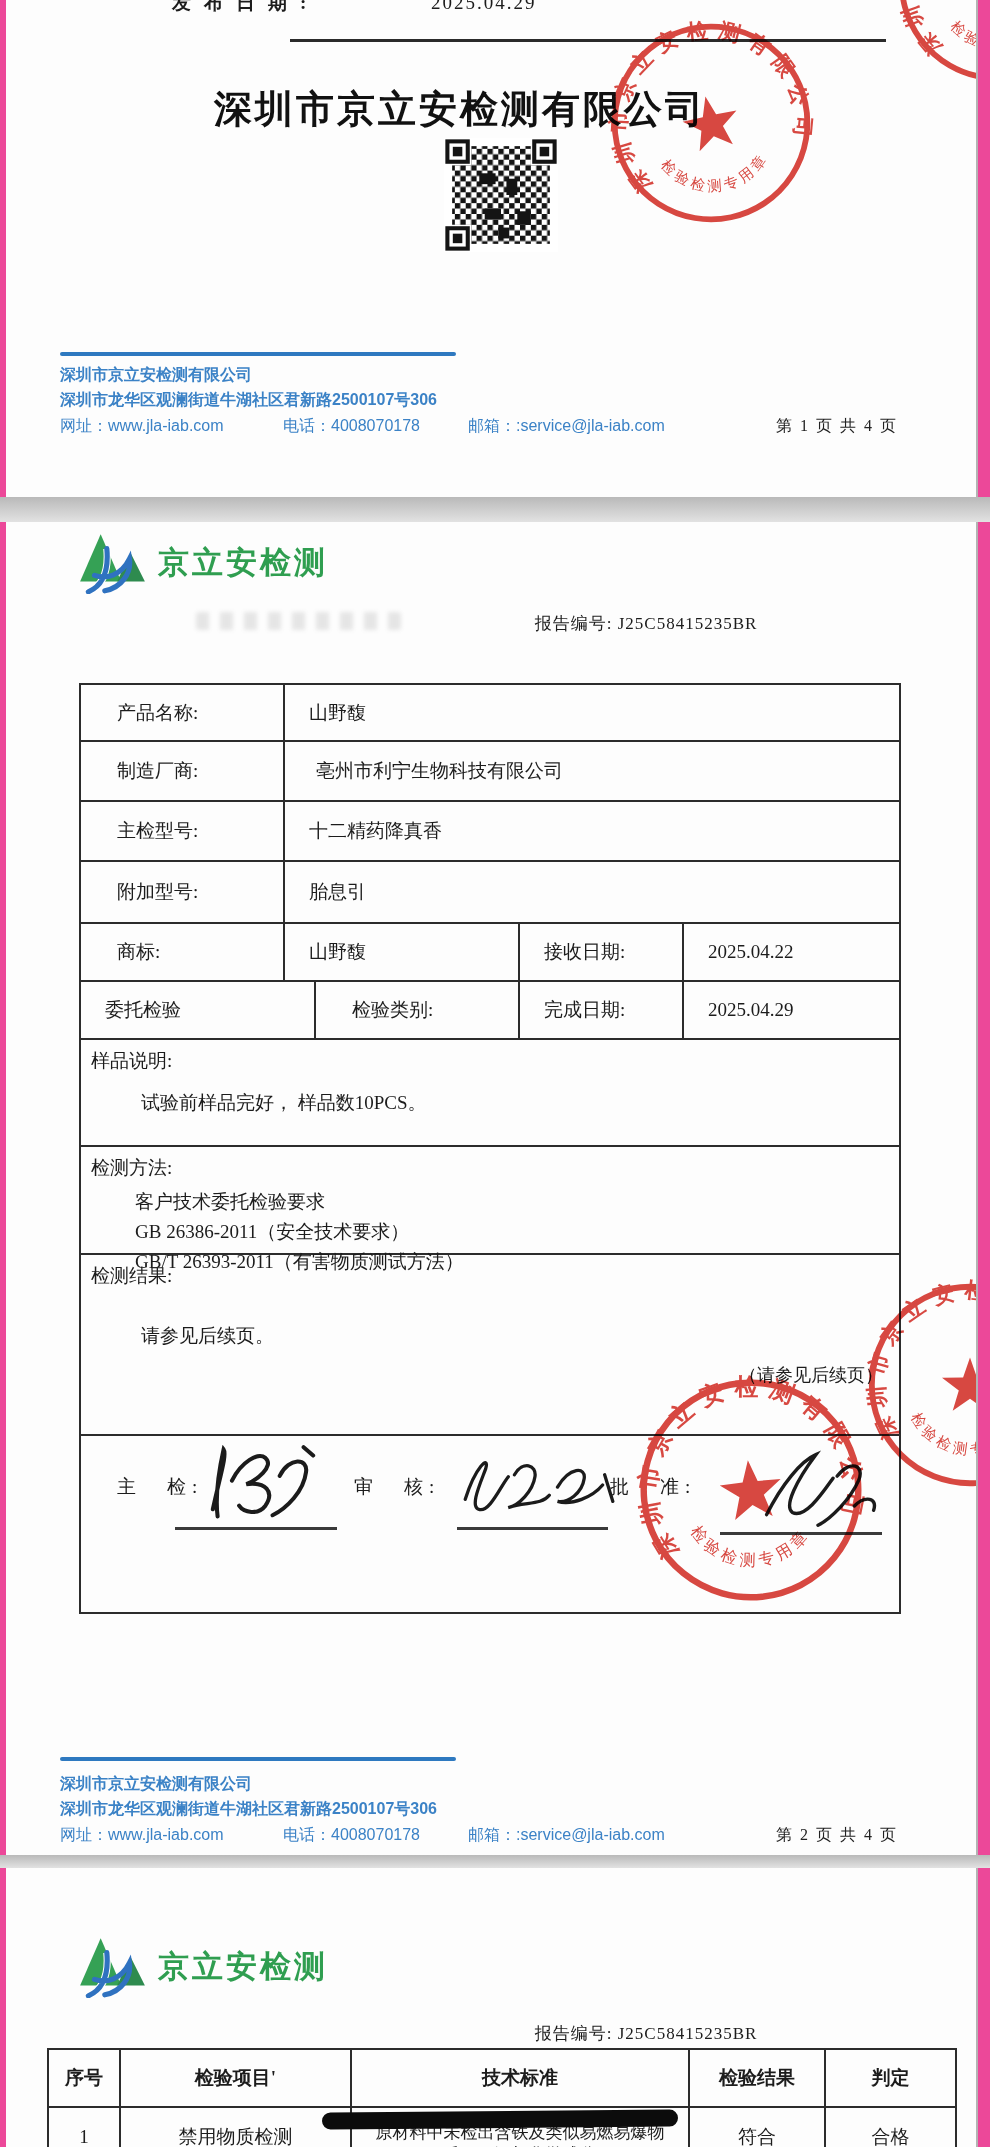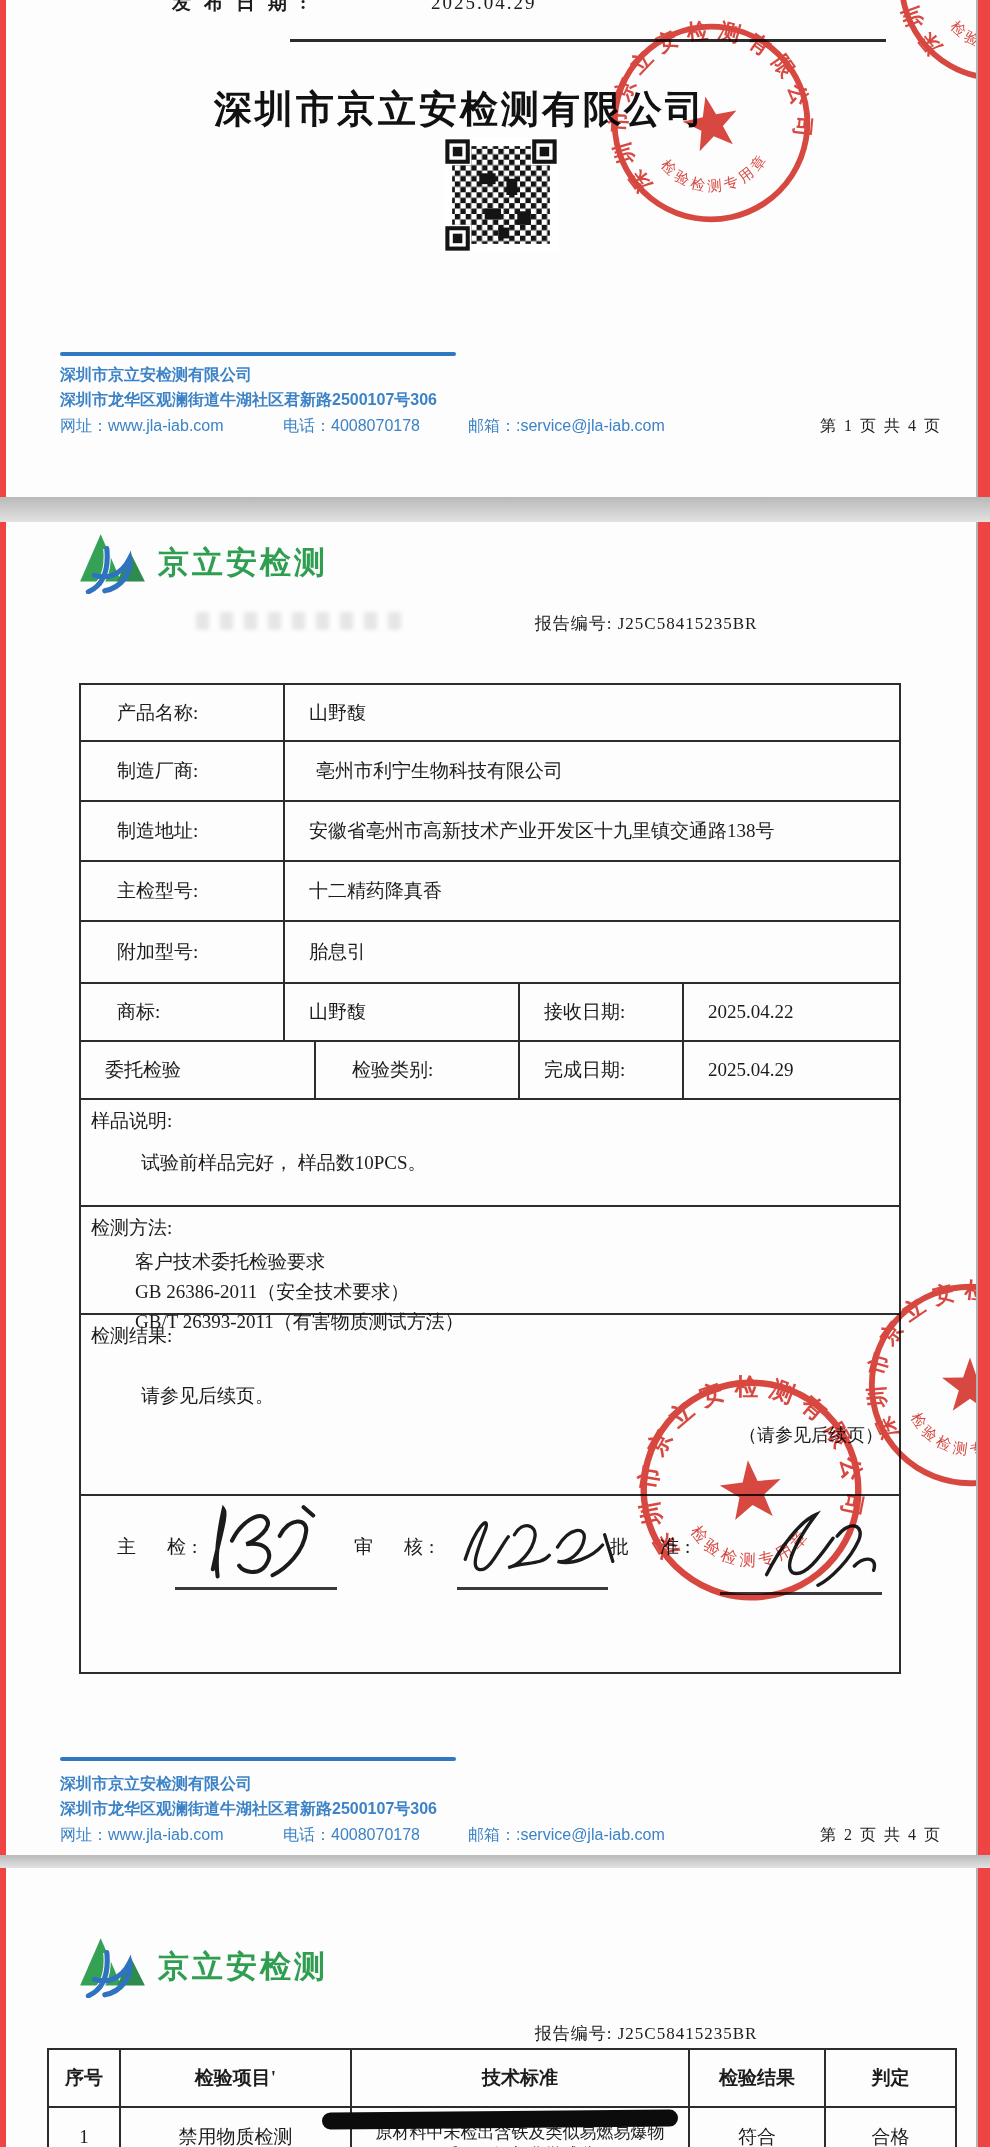--- a/index.html
+++ b/index.html
@@ -1,31 +1,31 @@
 <!DOCTYPE html>
 <html><head>
 <meta charset="utf-8">
 <style>
   html,body{margin:0;padding:0;background:#f2f2f2;}
-  #shot{position:relative;width:990px;height:2147px;overflow:hidden;background:#ef4444;
+  #shot{position:relative;width:990px;height:2147px;overflow:hidden;background:#ec4899;
         font-family:"Liberation Serif", serif;color:#1c1c1c;}
   .page{position:absolute;left:6px;width:970px;background:#fdfdfd;overflow:hidden;
         border-right:2px solid #b3b3b3;}
   .gap{position:absolute;left:0;width:990px;background:linear-gradient(180deg,#b9b9b9,#e2e2e2);}
   .abs{position:absolute;}
   
   .issue-label{font-size:19px;font-weight:bold;letter-spacing:13px;}
   .issue-value{font-size:19px;letter-spacing:2px;}
   .hline{height:3px;background:#2b2b2b;}
   .doc-title{font-size:38px;font-weight:bold;letter-spacing:3px;text-align:center;color:#111;}
   
   .blueline{height:4px;background:#2e79c0;border-radius:2px;}
   .f-blue{color:#3b82c6;font-family:"Liberation Sans",sans-serif;font-size:16px;}
   .f-bold{font-weight:bold;}
-  .pagenum{font-size:16px;color:#222;text-align:right;letter-spacing:2px;}
+  .pagenum{font-size:16px;color:#222;text-align:left;letter-spacing:2px;}
   
   .logo-text{font-family:"Liberation Sans",sans-serif;font-weight:bold;font-size:31px;
              letter-spacing:3px;color:#2f9e50;}
   .repno{font-size:17px;text-align:center;letter-spacing:1px;}
   
   .tbl{position:absolute;border:2px solid #2c2c2c;background:transparent;}
   .trow{display:flex;border-bottom:2px solid #2c2c2c;box-sizing:border-box;}
   .trow:last-child{border-bottom:none;}
   .cell{box-sizing:border-box;border-right:2px solid #2c2c2c;display:flex;align-items:center;
         font-size:19px;overflow:hidden;}
@@ -134,24 +134,20 @@
     <div class="tbl" style="left:73px;top:161px;width:818px;">
       <div class="trow" style="height:57px;">
         <div class="cell lab" style="width:204px;">产品名称:</div>
         <div class="cell val" style="flex:1;">山野馥</div>
       </div>
       <div class="trow" style="height:60px;gap:7px;">
         <div class="cell lab" style="width:204px;">制造厂商:</div>
         <div class="cell val" style="flex:1;">亳州市利宁生物科技有限公司</div>
       </div>
       <div class="trow" style="height:60px;">
-        <div class="cell lab" style="width:204px;">制造地址:</div>
-        <div class="cell val" style="flex:1;">安徽省亳州市高新技术产业开发区十九里镇交通路138号</div>
-      </div>
-      <div class="trow" style="height:60px;">
         <div class="cell lab" style="width:204px;">主检型号:</div>
         <div class="cell val" style="flex:1;">十二精药降真香</div>
       </div>
       <div class="trow" style="height:62px;">
         <div class="cell lab" style="width:204px;">附加型号:</div>
         <div class="cell val" style="flex:1;">胎息引</div>
       </div>
       <div class="trow" style="height:58px;">
         <div class="cell lab" style="width:204px;">商标:</div>
         <div class="cell val" style="width:235px;">山野馥</div>

